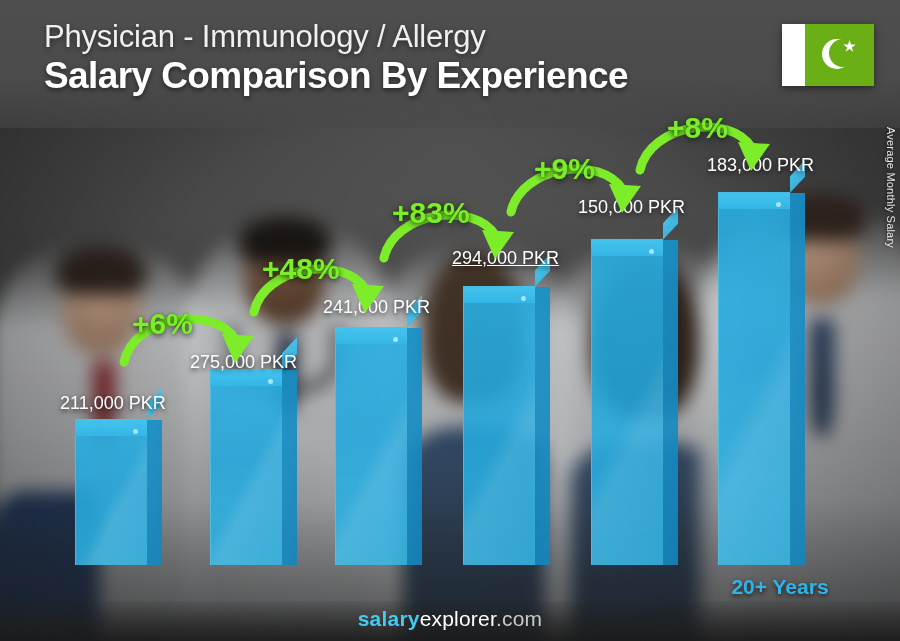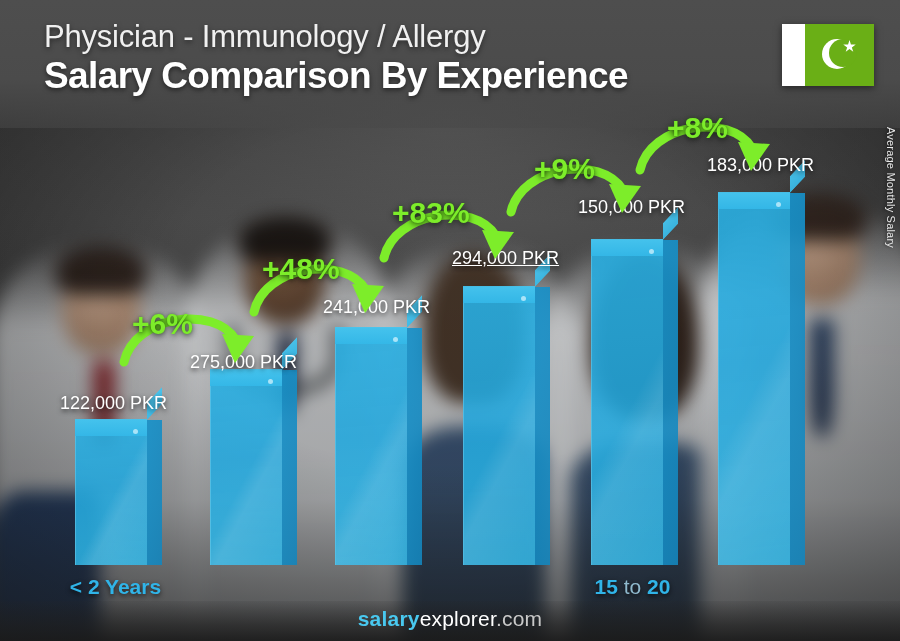--- a/index.html
+++ b/index.html
@@ -279,21 +279,21 @@
         <div class="bar-front">
             <div class="bar-gloss"></div>
           </div>
         <div class="bar-side" style="left:72px;"></div>
         <div class="bar-top" style="left:0; top:-1px;"></div>
         <div class="bar-top-skew" style="left:72px; top:-17px;"></div>
         <div class="bar-dot" style="left:58px; top:9px;"></div>
       </div>
     </div>
 
-    <div class="value-label" style="left:60px;  top:393px;">122,000 PKR</div>
+    <div class="value-label" style="left:60px;  top:393px;">211,000 PKR</div>
     <div class="value-label" style="left:190px; top:352px;">275,000 PKR</div>
     <div class="value-label" style="left:323px; top:297px;">241,000 PKR</div>
     <div class="value-label" style="left:452px; top:248px;text-decoration:underline;">294,000 PKR</div>
     <div class="value-label" style="left:578px; top:197px;">150,000 PKR</div>
     <div class="value-label" style="left:707px; top:155px;">183,000 PKR</div>
 
     <svg class="pct-arrow" style="left:118px; top:296px;" width="140" height="76" viewBox="0 0 140 76">
       <path d="M6 66 C 16 20, 96 8, 118 44" stroke="#7ded2a" stroke-width="9" fill="none" stroke-linecap="round"></path>
       <polygon points="104,38 136,40 117,67" fill="#7ded2a"></polygon>
     </svg>
@@ -316,21 +316,20 @@
       <polygon points="104,38 136,40 117,67" fill="#7ded2a"></polygon>
     </svg>
     <div class="pct-text" style="left:534px; top:152px; font-size:30px;">+9%</div>
 
     <svg class="pct-arrow" style="left:634px; top:104px;" width="140" height="76" viewBox="0 0 140 76">
       <path d="M6 66 C 16 20, 96 8, 118 44" stroke="#7ded2a" stroke-width="9" fill="none" stroke-linecap="round"></path>
       <polygon points="104,38 136,40 117,67" fill="#7ded2a"></polygon>
     </svg>
     <div class="pct-text" style="left:667px; top:111px; font-size:30px;">+8%</div>
 
-    <div class="x-label" style="left:48px;  width:135px;"><span>&lt; 2 Years</span></div>
-    <div class="x-label" style="left:565px; width:135px;"><span>15 </span><span class="soft">to </span><span>20</span></div>
+    <div class="x-label" style="left:700px; width:160px;"><span>20+ Years</span></div>
   </div>
 
   <div id="footer">
     <span class="f1">salary</span><span class="f2">explorer</span><span class="f3">.com</span>
   </div>
 
 </div>
 
 </body></html>

